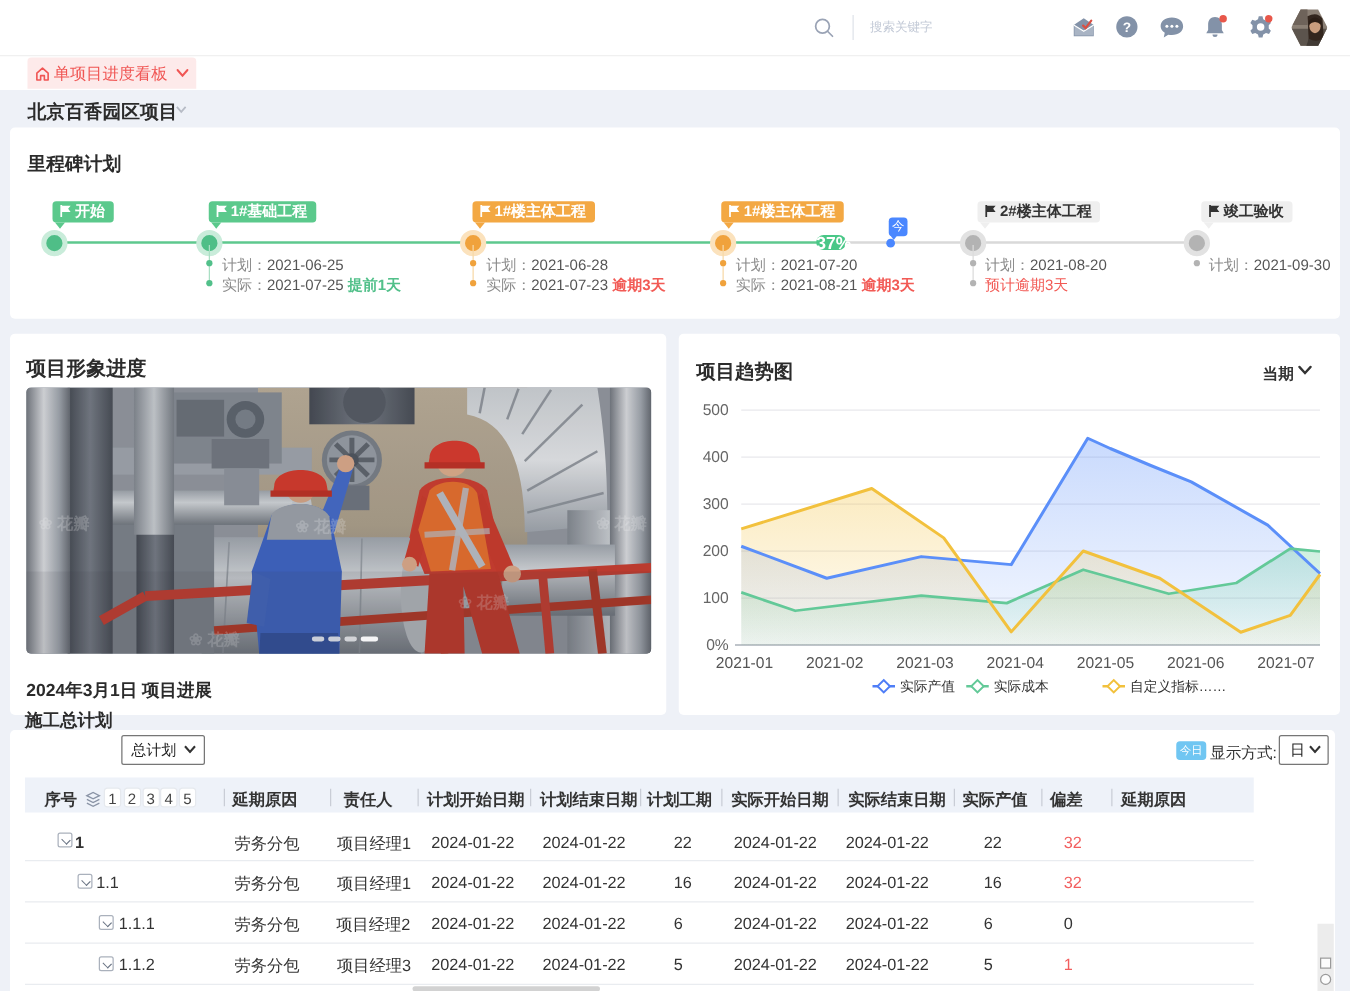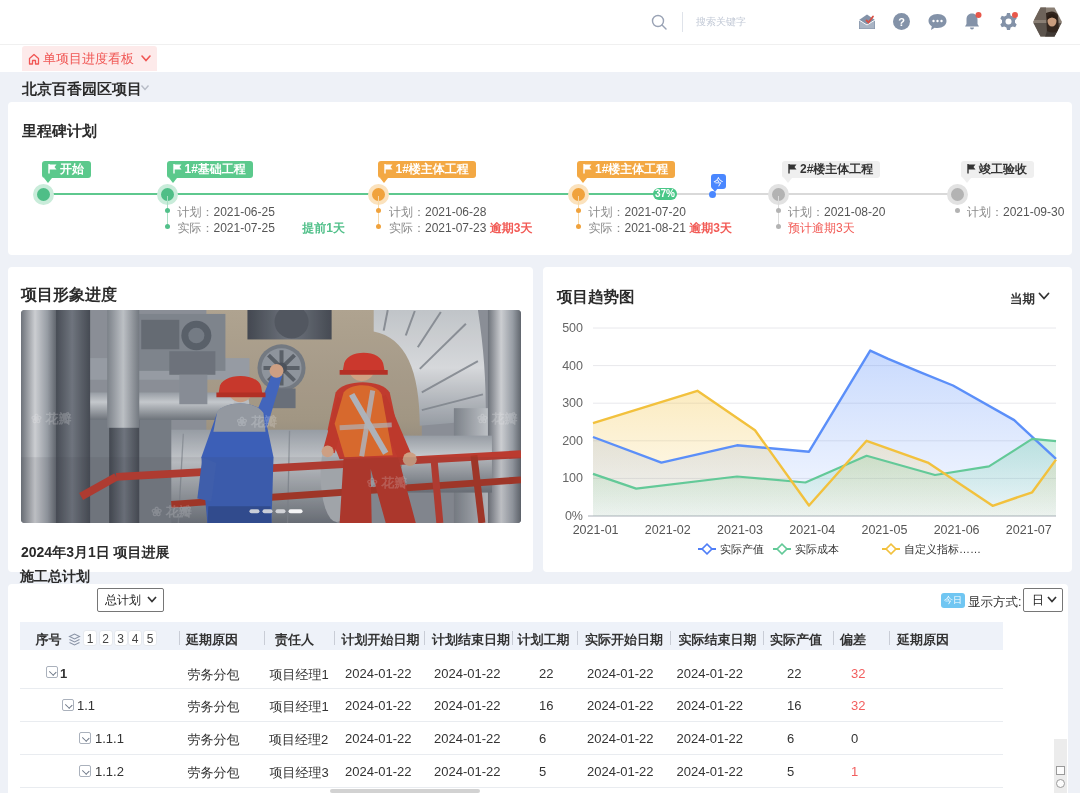--- a/index.html
+++ b/index.html
@@ -115,21 +115,21 @@
   <div class="ms-label" style="left:166.5px;background:#5bc98c;"><svg width="11" height="11" viewBox="0 0 11 11">
         <path d="M2 1 L2 10.5" stroke="#fff" stroke-width="1.4"></path>
         <path d="M2 1.5 L9.5 1.5 L7.5 4 L9.5 6.5 L2 6.5 Z" fill="#fff"></path>
       </svg>1#基础工程</div>
   <div class="ms-tail" style="left:168.5px;border-top-color:#5bc98c;"></div>
   <div class="ms-dot" style="left:157px;background:#4fbe87;border-color:#c9ecda;"></div>
   <div class="ms-v" style="left:167px;background:#aadfc4;"></div>
   <div class="ms-b" style="left:165px;top:207.5px;background:#52c08a;"></div>
   <div class="ms-b" style="left:165px;top:223.5px;background:#52c08a;"></div>
   <div class="ms-t" style="left:177.5px;top:204px;"><span class="lbl">计划：</span>2021-06-25</div>
-  <div class="ms-t" style="left:177.5px;top:220px;"><span class="lbl">实际：</span>2021-07-25 <span style="color:#52c08a;font-weight:bold;margin-left:24px;">提前1天</span></div>
+  <div class="ms-t" style="left:177.5px;top:220px;"><span class="lbl">实际：</span>2021-07-25 <span style="color:#52c08a;font-weight:bold;">提前1天</span></div>
 
   <div class="ms-label" style="left:377.5px;background:#f3a843;"><svg width="11" height="11" viewBox="0 0 11 11">
         <path d="M2 1 L2 10.5" stroke="#fff" stroke-width="1.4"></path>
         <path d="M2 1.5 L9.5 1.5 L7.5 4 L9.5 6.5 L2 6.5 Z" fill="#fff"></path>
       </svg>1#楼主体工程</div>
   <div class="ms-tail" style="left:379.5px;border-top-color:#f3a843;"></div>
   <div class="ms-dot" style="left:368px;background:#f0a23c;border-color:#fbe2bd;"></div>
   <div class="ms-v" style="left:378px;background:#f8d9a8;"></div>
   <div class="ms-b" style="left:376px;top:207.5px;background:#f0a23c;"></div>
   <div class="ms-b" style="left:376px;top:223.5px;background:#f0a23c;"></div>
@@ -141,21 +141,21 @@
         <path d="M2 1.5 L9.5 1.5 L7.5 4 L9.5 6.5 L2 6.5 Z" fill="#fff"></path>
       </svg>1#楼主体工程</div>
   <div class="ms-tail" style="left:579px;border-top-color:#f3a843;"></div>
   <div class="ms-dot" style="left:567.5px;background:#f0a23c;border-color:#fbe2bd;"></div>
   <div class="ms-v" style="left:577.5px;background:#f8d9a8;"></div>
   <div class="ms-b" style="left:575.5px;top:207.5px;background:#f0a23c;"></div>
   <div class="ms-b" style="left:575.5px;top:223.5px;background:#f0a23c;"></div>
   <div class="ms-t" style="left:588.5px;top:204px;"><span class="lbl">计划：</span>2021-07-20</div>
   <div class="ms-t" style="left:588.5px;top:220px;"><span class="lbl">实际：</span>2021-08-21 <span style="color:#f25a55;font-weight:bold;">逾期3天</span></div>
 
-  <div class="abs" style="left:653px;top:188px;width:24px;height:12px;border-radius:6px;background:#49c787;color:#fff;font-size:10px;font-weight:bold;text-align:center;line-height:12px;">37%</div>
+  <div class="abs" style="left:653px;top:188px;width:24px;height:12px;border-radius:6px;background:#49c787;color:#fff;font-size:14px;font-weight:bold;text-align:center;line-height:12px;">37%</div>
 
   <div class="abs" style="left:711px;top:174px;width:15px;height:15px;border-radius:3px;background:#4a87ff;color:#fff;font-size:10px;text-align:center;line-height:15px;">今</div>
   <div class="abs" style="left:712px;top:188px;width:0;height:0;border-left:3px solid transparent;border-right:3px solid transparent;border-top:4px solid #4a87ff;"></div>
   <div class="abs" style="left:708.5px;top:190.5px;width:7px;height:7px;border-radius:50%;background:#4a87ff;"></div>
 
   <div class="ms-label" style="left:782px;background:#efefef;color:#333;"><svg width="11" height="11" viewBox="0 0 11 11">
         <path d="M2 1 L2 10.5" stroke="#333" stroke-width="1.4"></path>
         <path d="M2 1.5 L9.5 1.5 L7.5 4 L9.5 6.5 L2 6.5 Z" fill="#333"></path>
       </svg>2#楼主体工程</div>
   <div class="ms-tail" style="left:784px;border-top-color:#efefef;"></div>

